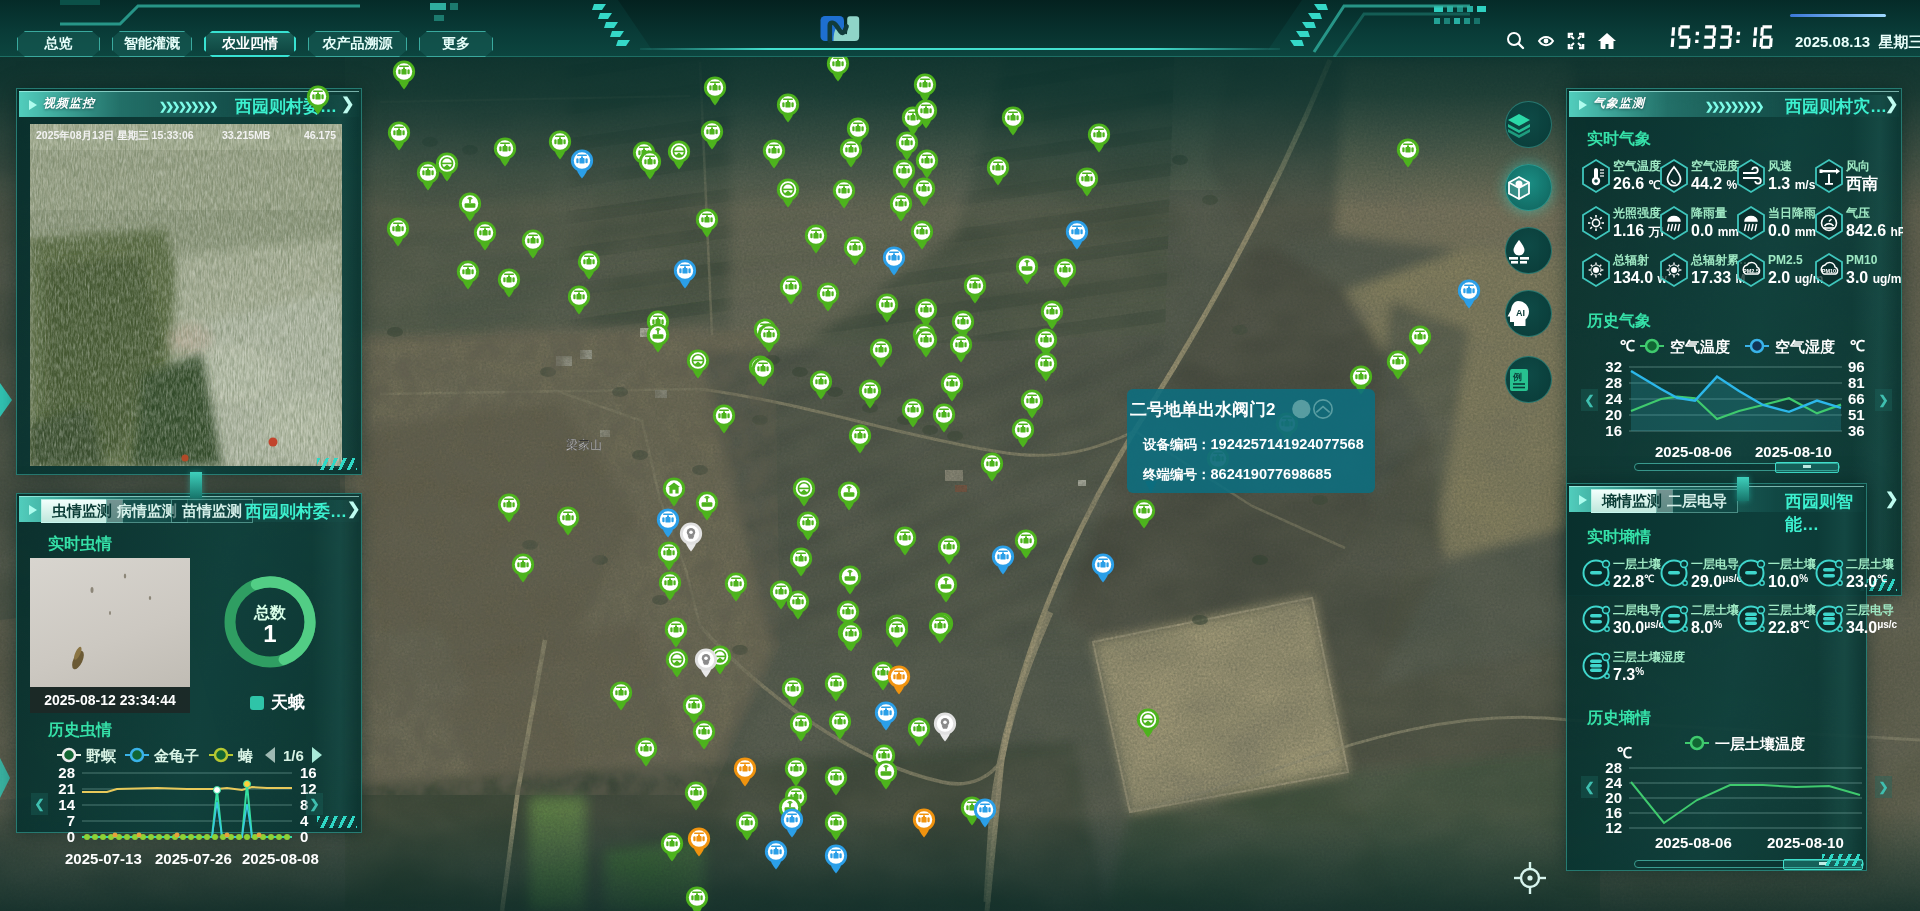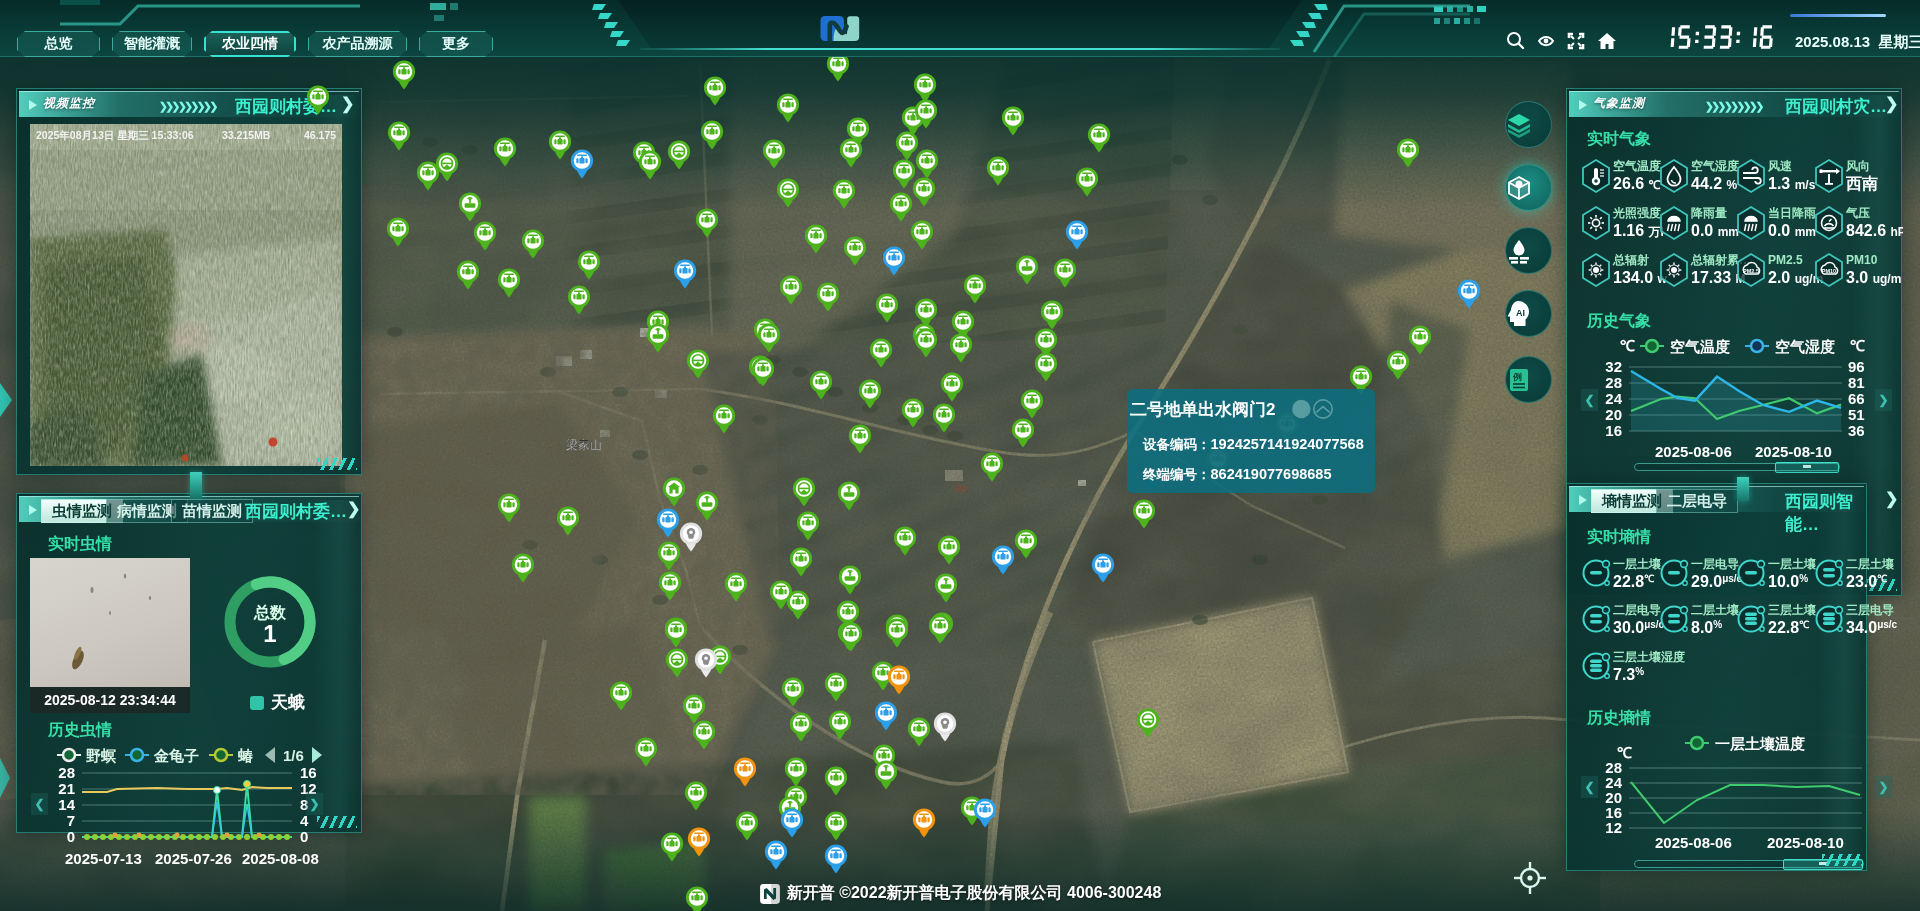--- a/index.html
+++ b/index.html
@@ -1258,18 +1258,13 @@
       <g stroke="#d8f5ee" stroke-width="2.4" fill="none">
         <circle cx="18" cy="18" r="9"></circle>
         <line x1="18" y1="2" x2="18" y2="9"></line>
         <line x1="18" y1="27" x2="18" y2="34"></line>
         <line x1="2" y1="18" x2="9" y2="18"></line>
         <line x1="27" y1="18" x2="34" y2="18"></line>
       </g>
       <circle cx="18" cy="18" r="2.6" fill="#d8f5ee"></circle>
     </svg>
 
-  <div class="footer"><svg width="22" height="20" viewBox="0 0 40 36" style="margin-right:6px">
-        <path d="M2 6a6 6 0 0 1 6-6h14v36H8a6 6 0 0 1-6-6z" fill="#fff"></path>
-        <path d="M20 0h12a6 6 0 0 1 6 6v24a6 6 0 0 1-6 6H20z" fill="#fff" opacity=".8"></path>
-        <path d="M9 27V10l5-3 12 13V7h5v19l-5 3L14 16v11z" fill="#0c4540"></path>
-      </svg>新开普 ©2022新开普电子股份有限公司 4006-300248</div>
 </div>
 
 </body></html>

